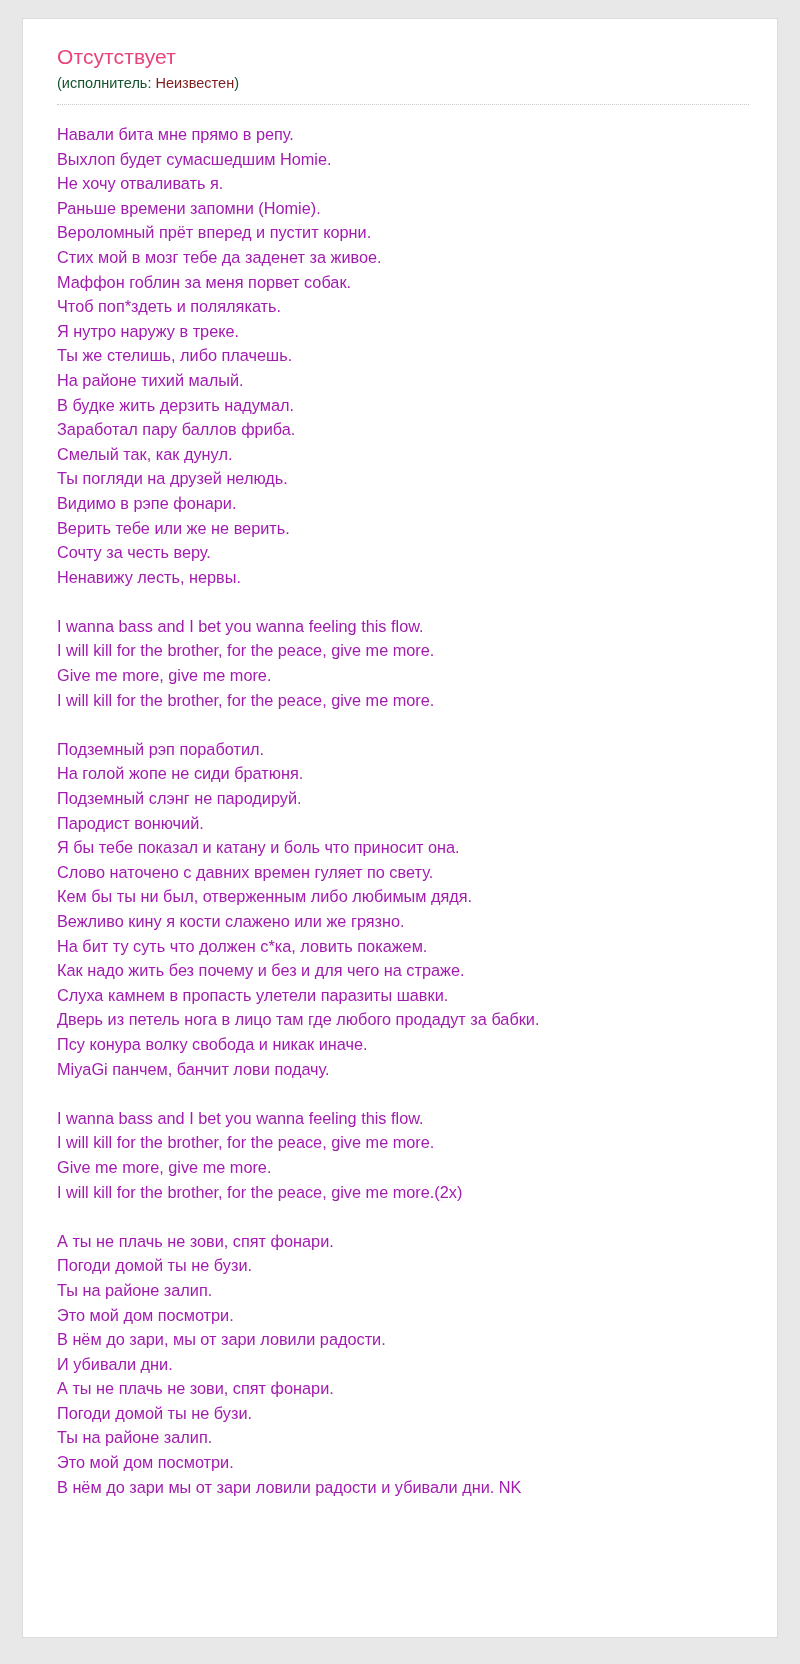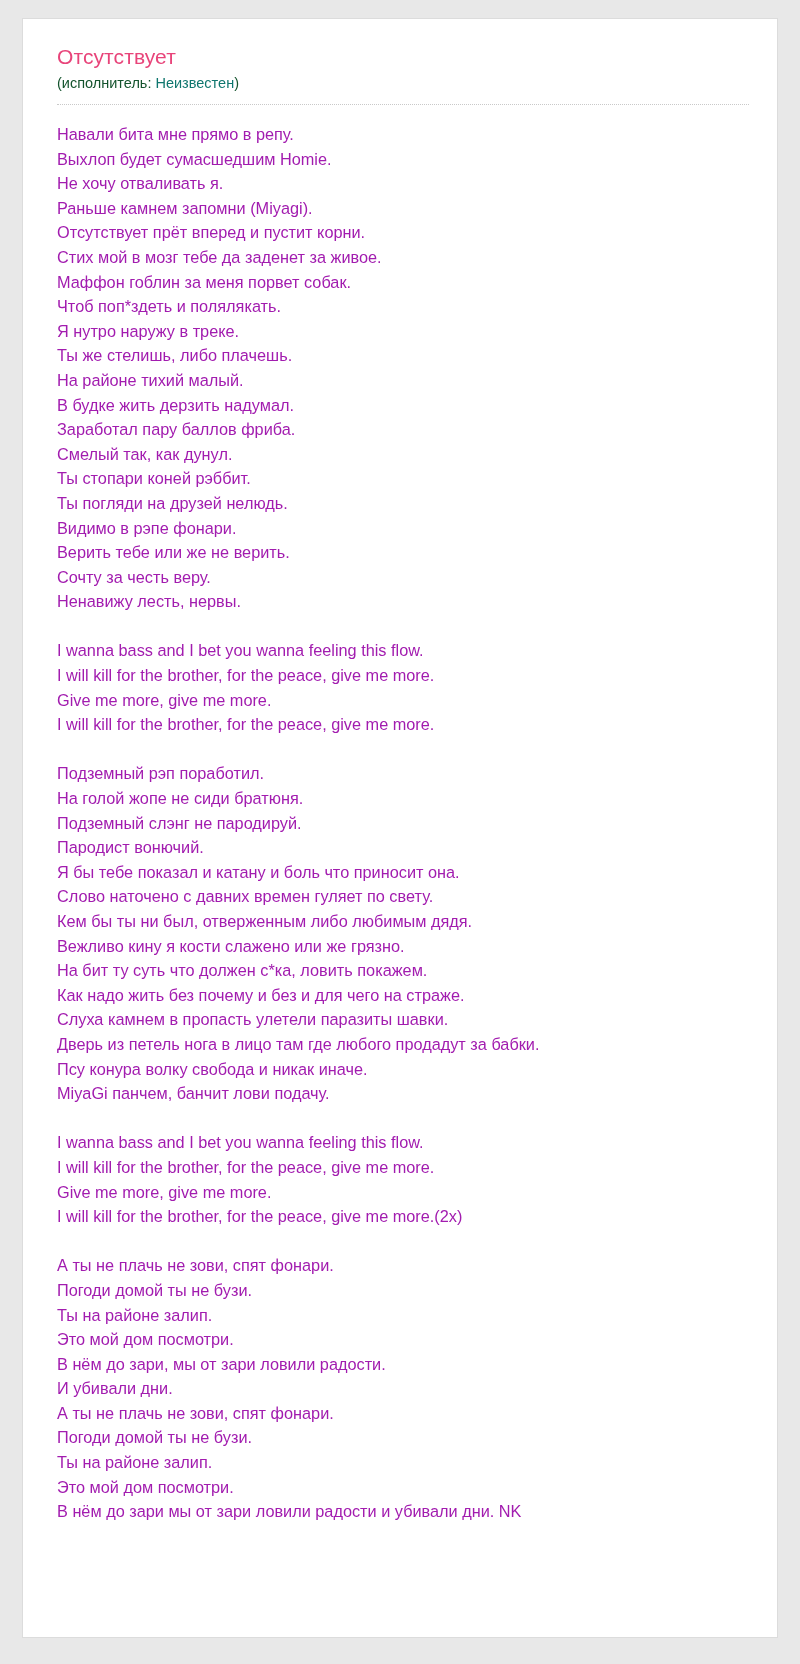--- a/index.html
+++ b/index.html
@@ -38,21 +38,21 @@
     font-size: 14.5px;
     color: #3a3a3a;
     padding-bottom: 13px;
     border-bottom: 1px dotted #c9c9c9;
     margin-bottom: 17px;
   }
   .artist-line .paren {
     color: #14532d;
   }
   .artist-link {
-    color: #0f766e;
+    color: #7f1d1d;
     text-decoration: none;
     cursor: pointer;
   }
   .lyrics {
     font-size: 16.3px;
     line-height: 24.6px;
     color: #a21caf;
     white-space: normal;
   }
   .lyric-line {
@@ -72,32 +72,31 @@
 
     <div class="artist-line">
       <span class="paren">(исполнитель:</span>
       <a class="artist-link" href="#">Неизвестен</a><span class="paren">)</span>
     </div>
 
     <div class="lyrics">
         <div class="lyric-line">Навали бита мне прямо в репу.</div>
         <div class="lyric-line">Выхлоп будет сумасшедшим Homie.</div>
         <div class="lyric-line">Не хочу отваливать я.</div>
-        <div class="lyric-line">Раньше камнем запомни (Miyagi).</div>
-        <div class="lyric-line">Отсутствует прёт вперед и пустит корни.</div>
+        <div class="lyric-line">Раньше времени запомни (Homie).</div>
+        <div class="lyric-line">Вероломный прёт вперед и пустит корни.</div>
         <div class="lyric-line">Стих мой в мозг тебе да заденет за живое.</div>
         <div class="lyric-line">Маффон гоблин за меня порвет собак.</div>
         <div class="lyric-line">Чтоб поп*здеть и полялякать.</div>
         <div class="lyric-line">Я нутро наружу в треке.</div>
         <div class="lyric-line">Ты же стелишь, либо плачешь.</div>
         <div class="lyric-line">На районе тихий малый.</div>
         <div class="lyric-line">В будке жить дерзить надумал.</div>
         <div class="lyric-line">Заработал пару баллов фриба.</div>
         <div class="lyric-line">Смелый так, как дунул.</div>
-        <div class="lyric-line">Ты стопари коней рэббит.</div>
         <div class="lyric-line">Ты погляди на друзей нелюдь.</div>
         <div class="lyric-line">Видимо в рэпе фонари.</div>
         <div class="lyric-line">Верить тебе или же не верить.</div>
         <div class="lyric-line">Сочту за честь веру.</div>
         <div class="lyric-line">Ненавижу лесть, нервы.</div>
         <div class="stanza-gap"></div>
         <div class="lyric-line">I wanna bass and I bet you wanna feeling this flow.</div>
         <div class="lyric-line">I will kill for the brother, for the peace, give me more.</div>
         <div class="lyric-line">Give me more, give me more.</div>
         <div class="lyric-line">I will kill for the brother, for the peace, give me more.</div>

